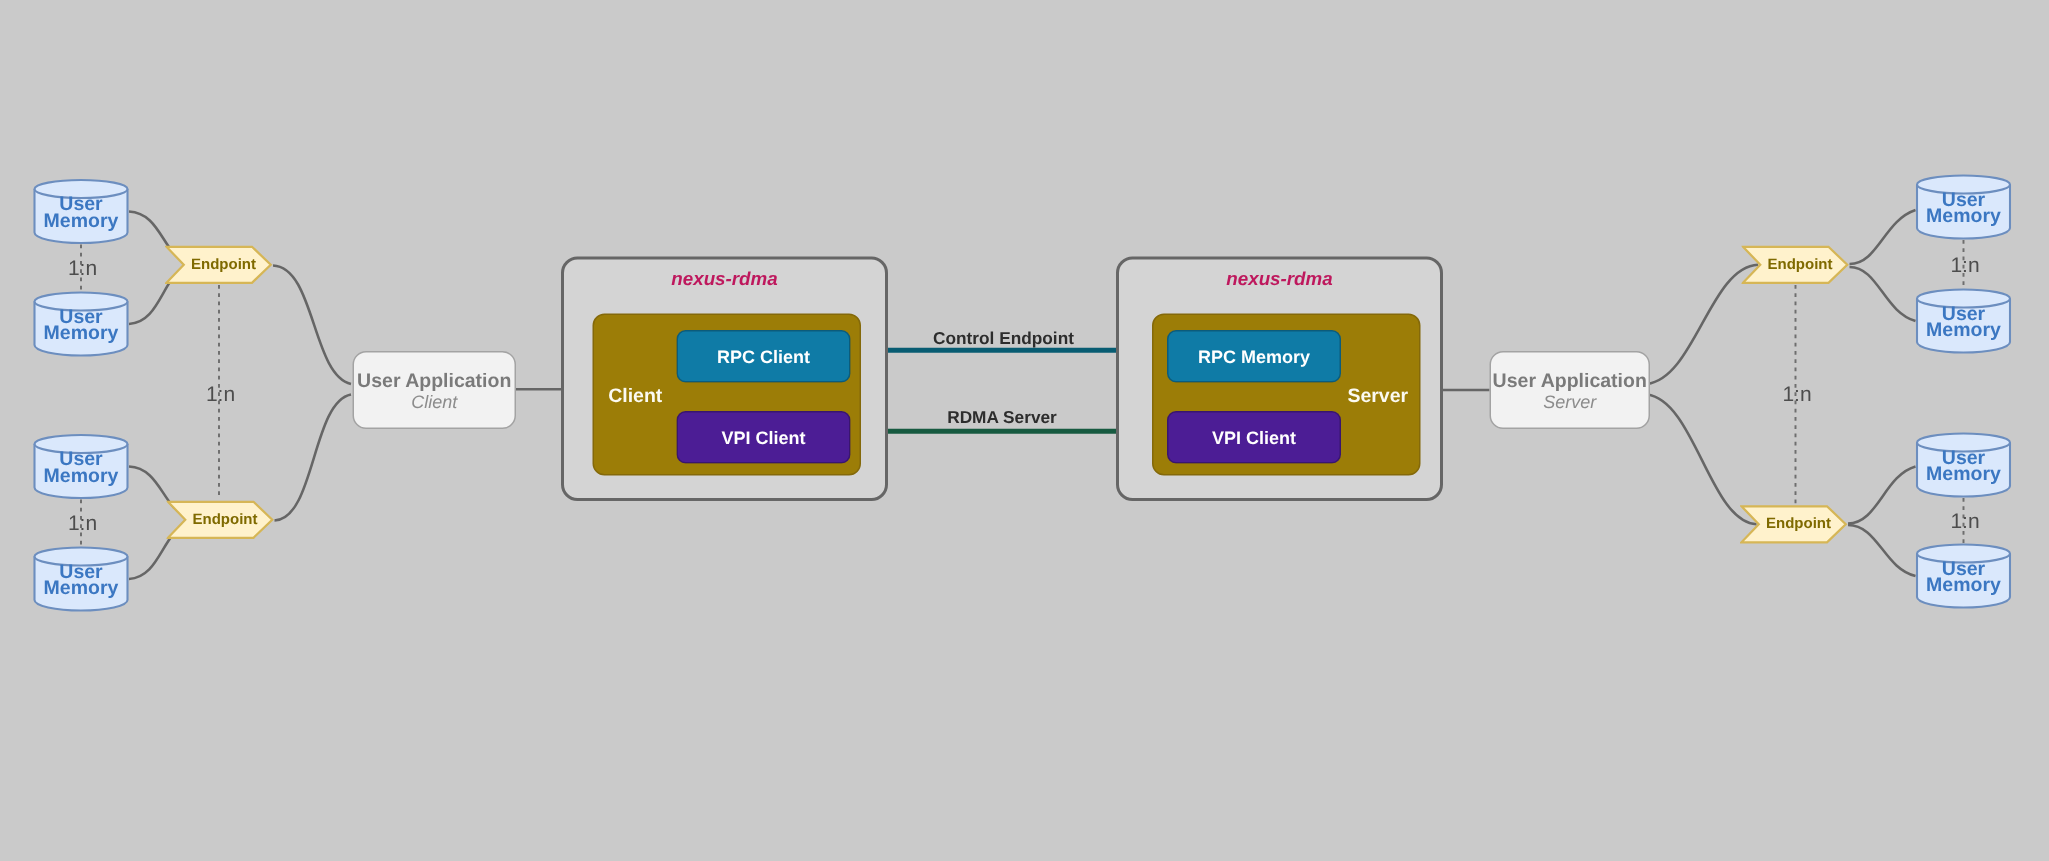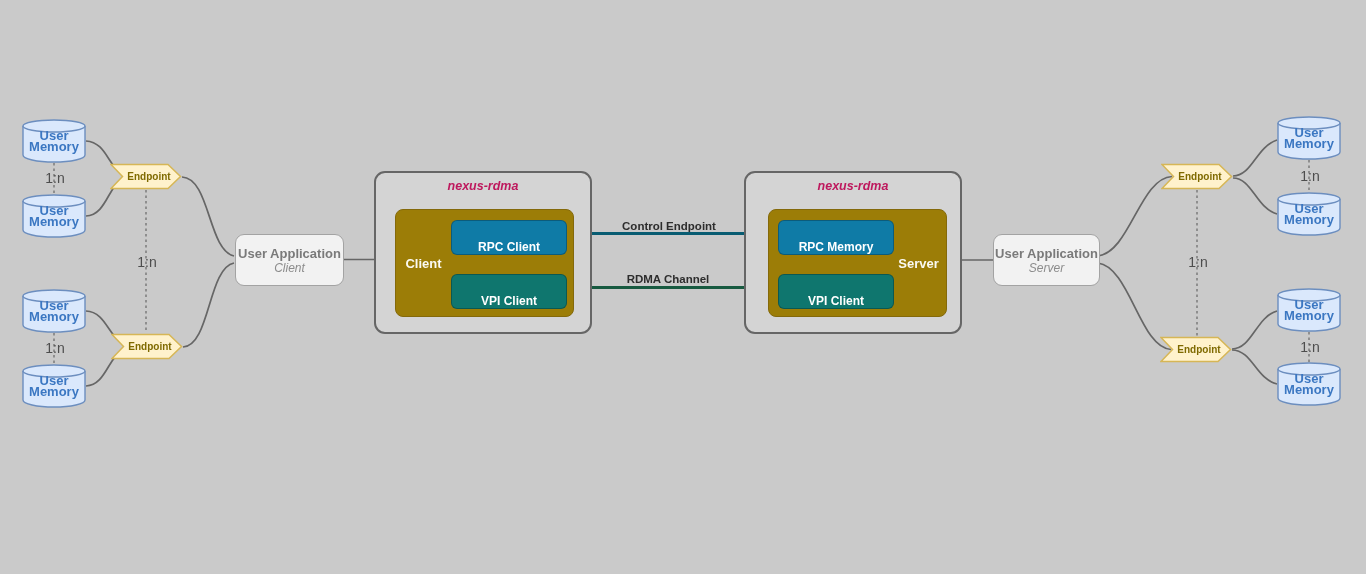--- a/index.html
+++ b/index.html
@@ -64,26 +64,26 @@
   .group-box{
     position:absolute;width:177px;height:106px;
     background:#9C7D07;border:1px solid #84690a;border-radius:8px;
   }
   .group-label{
     position:absolute;width:55px;top:46px;text-align:center;
     font-size:13px;font-weight:bold;color:#FBFAF2;
   }
   .component{
     position:absolute;width:114px;height:33px;border-radius:6px;
-    display:flex;align-items:flex-end;justify-content:center;
+    display:flex;align-items:center;justify-content:center;
     font-size:12px;font-weight:bold;color:#FFFFFF;
     border:1px solid rgba(0,0,0,0.25);
   }
   .comp-rpc{background:#0F7BA6;}
-  .comp-vpi{background:#0f766e;}
+  .comp-vpi{background:#4c1d95;}
 
   
   .mult-label{
     transform:translate(-50%,-50%);
     font-size:14px;color:#4D4D4D;white-space:nowrap;
   }
   .chan-label{
     transform:translate(-50%,-50%);
     font-size:11.5px;font-weight:bold;color:#2D2D2D;white-space:nowrap;
   }
@@ -184,21 +184,21 @@
       <div class="component comp-rpc" style="left:55px;top:10px">
         <span>RPC Client</span>
       </div>
       <div class="component comp-vpi" style="left:55px;top:64px">
         <span>VPI Client</span>
       </div>
     </div>
   </div>
 
   <div class="abs chan-label" style="left:669px;top:226px">Control Endpoint</div>
-  <div class="abs chan-label" style="left:668px;top:279px">RDMA Channel</div>
+  <div class="abs chan-label" style="left:668px;top:279px">RDMA Server</div>
 
   <div class="abs nexus" style="left:744px;top:171px">
     <div class="nexus-title">nexus-rdma</div>
     <div class="group-box" style="left:22px;top:36px">
       <div class="group-label" style="left:122px">Server</div>
       <div class="component comp-rpc" style="left:9px;top:10px">
         <span>RPC Memory</span>
       </div>
       <div class="component comp-vpi" style="left:9px;top:64px">
         <span>VPI Client</span>

